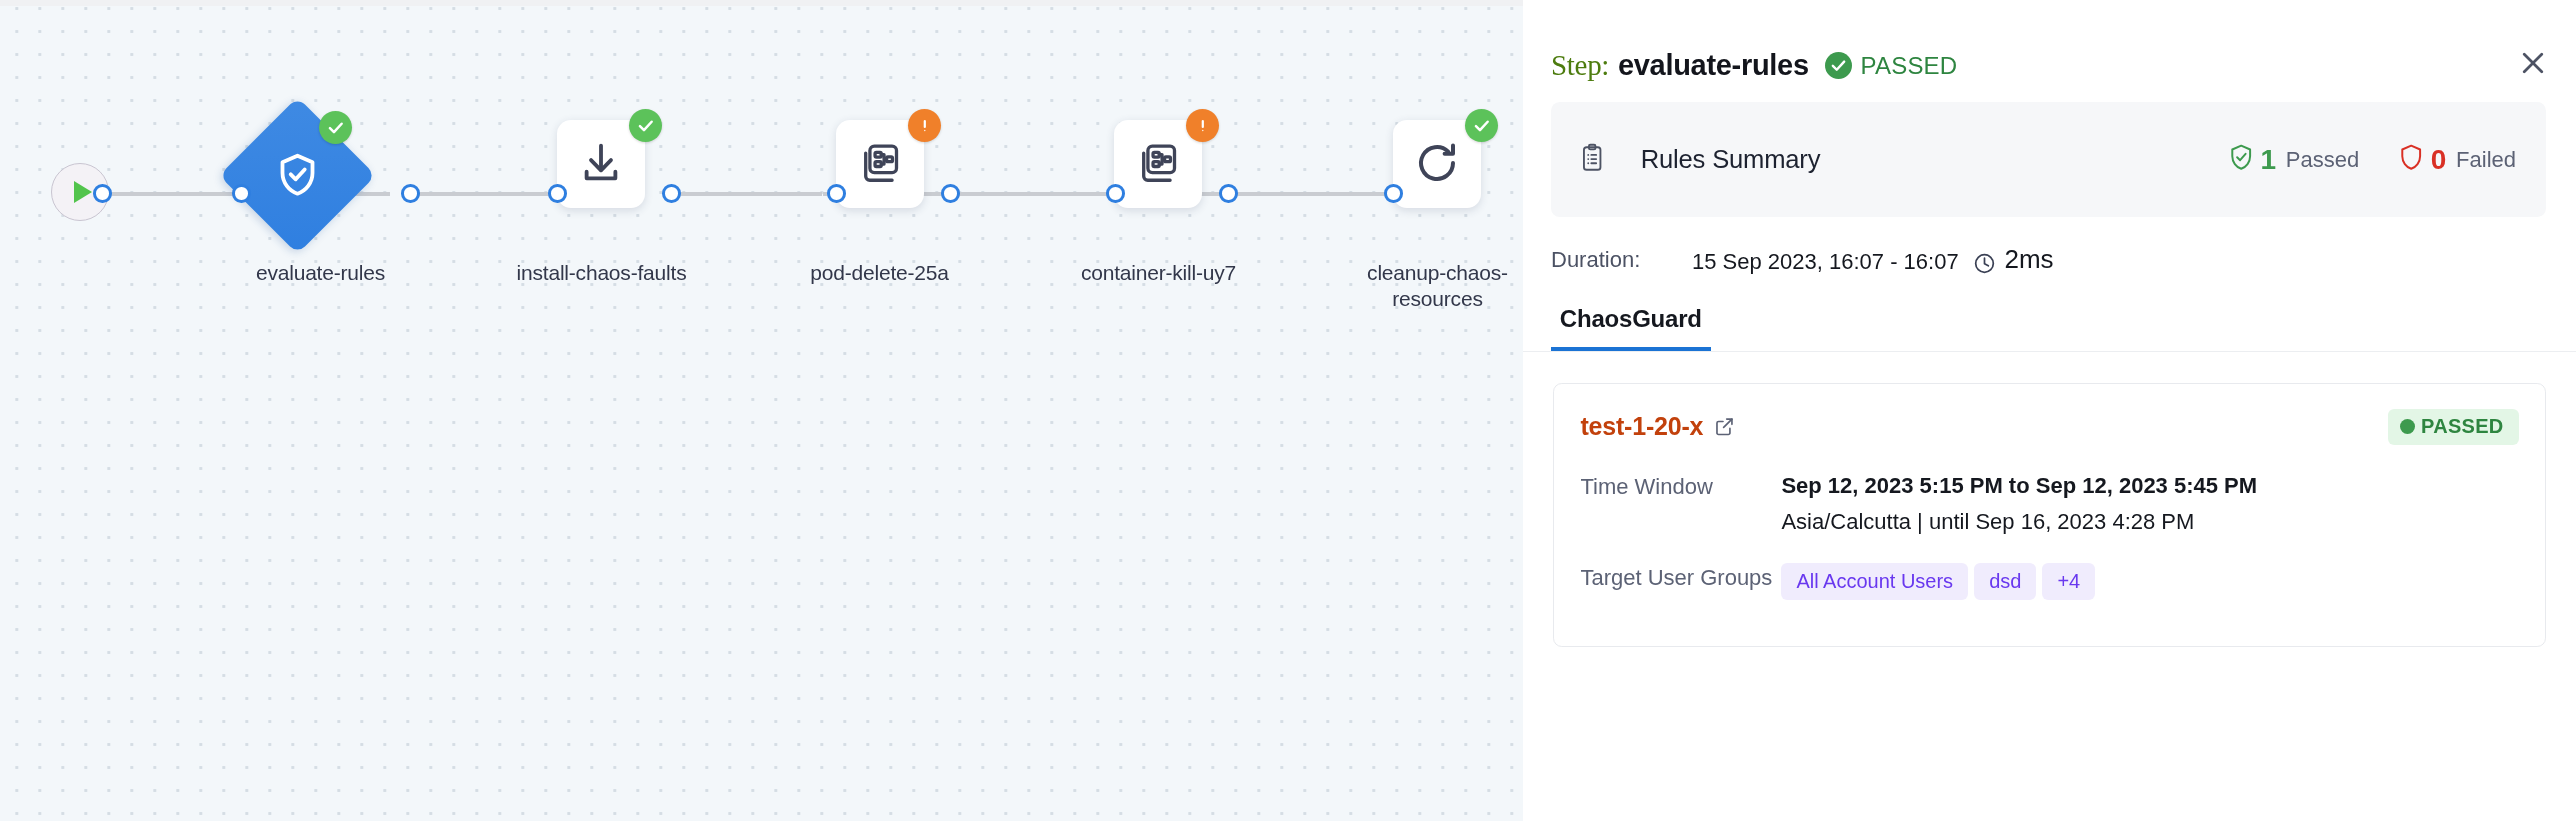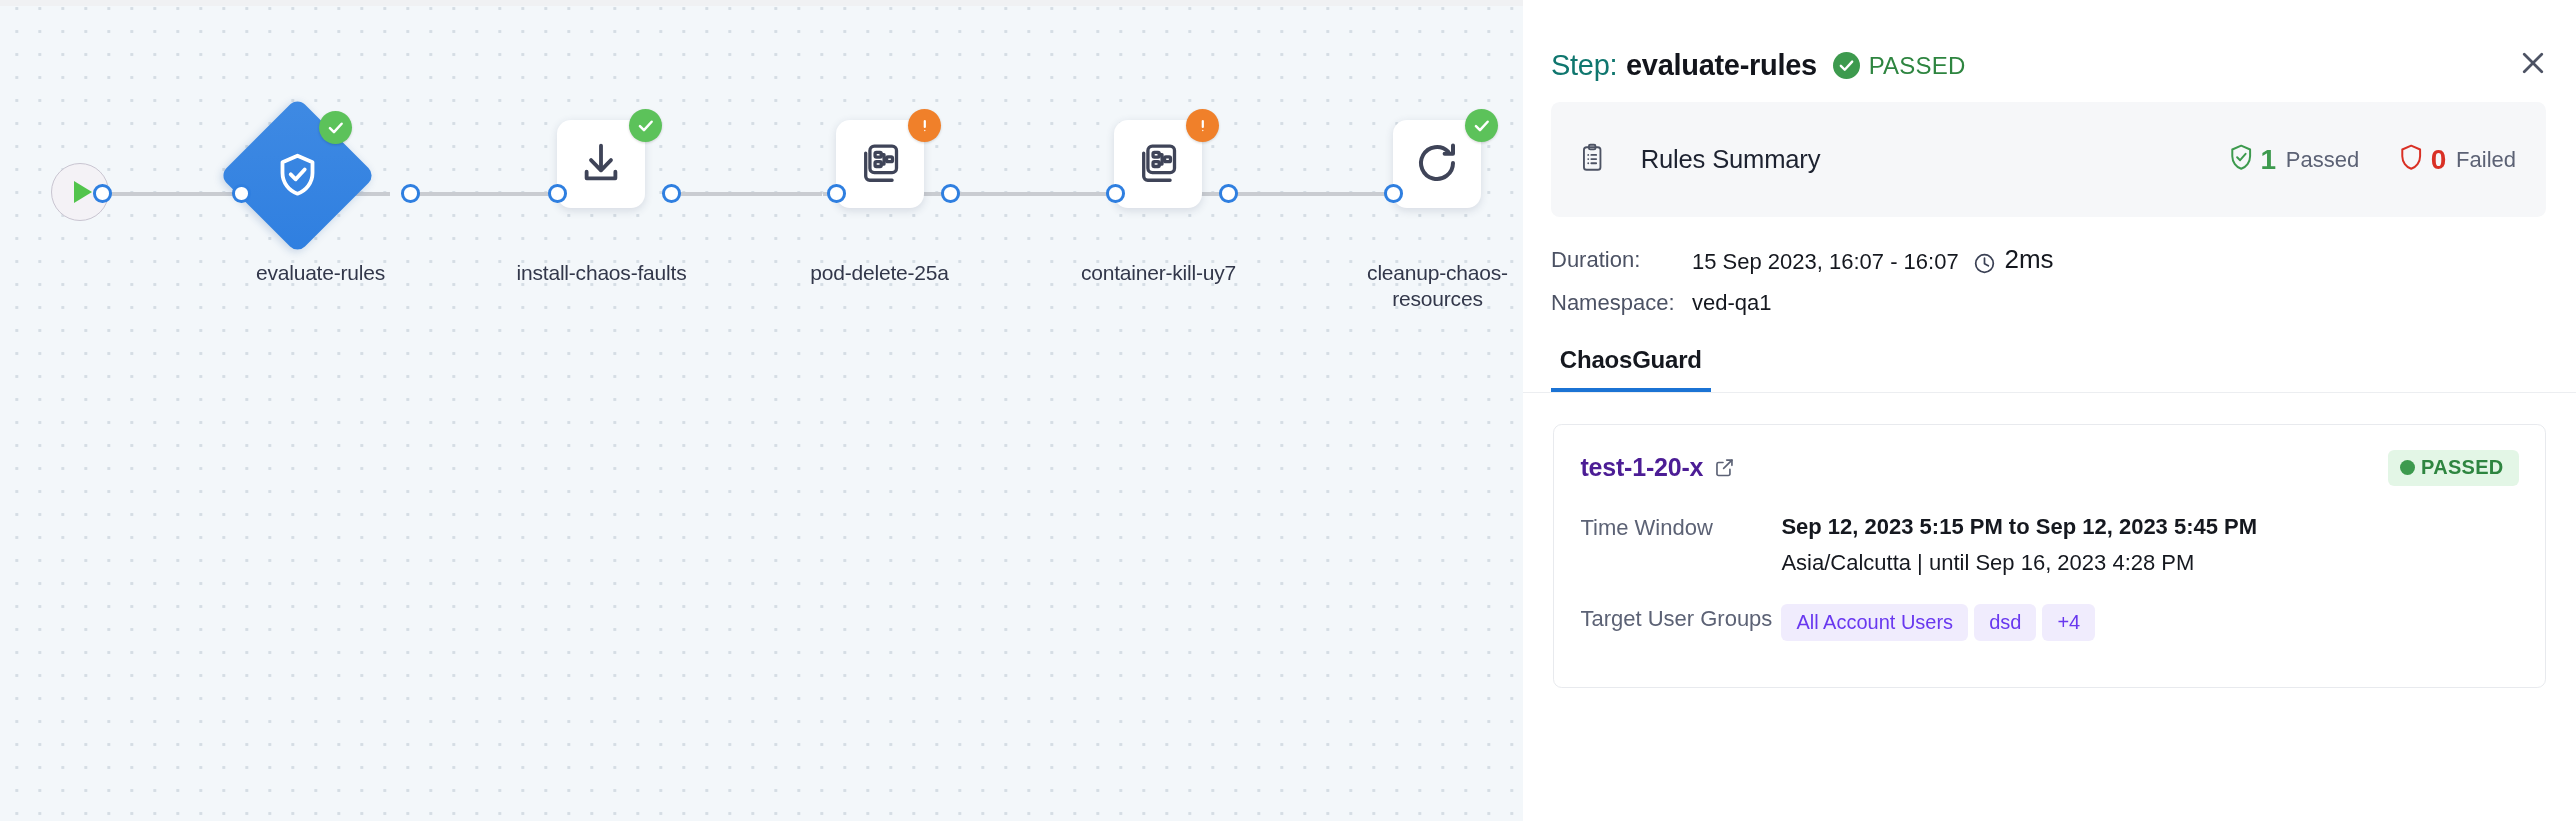--- a/index.html
+++ b/index.html
@@ -133,23 +133,24 @@
     padding: 0;
   }
   .panel-header {
     display: flex;
     align-items: center;
     padding: 34px 0 0 28px;
     height: 97px;
   }
   .step-prefix {
     font-size: 29px;
-    color: #0f766e;
+    color: #4d7c0f;
     font-weight: 400;
     letter-spacing: -0.3px;
+    font-family: Liberation Serif, serif;
   }
   .step-name {
     font-size: 29px;
     color: #13151c;
     font-weight: 700;
     margin-left: 8.8px;
     letter-spacing: -0.3px;
   }
   .header-status-text {
     font-size: 24px;
@@ -247,21 +248,21 @@
     background: #ffffff;
     height: 264px;
   }
   .result-card-head {
     display: flex;
     align-items: center;
   }
   .result-title {
     font-size: 25px;
     font-weight: 700;
-    color: #4c1d95;
+    color: #c2410c;
     letter-spacing: -0.2px;
   }
   .ext-link { margin-left: 10.6px; display: inline-flex; cursor: pointer; }
   .passed-pill {
     margin-left: auto;
     background: #e3f6e6;
     border-radius: 6.2px;
     padding: 6.2px 15px 6.2px 11.5px;
     display: flex;
     align-items: center;
@@ -498,24 +499,20 @@
           <span>15 Sep 2023, 16:07 - 16:07</span>
           <span style="margin-left:14px; display:inline-flex;">
             <svg width="23" height="23" viewBox="0 0 24 24" fill="none" stroke="#3a4054" stroke-width="1.8" stroke-linecap="round" stroke-linejoin="round">
                 <circle cx="12" cy="12" r="9.2"></circle>
                 <polyline points="12,6.4 12,12.3 16,14.4"></polyline>
               </svg>
           </span>
           <span class="dur-ms">2ms</span>
         </span>
       </div>
-      <div class="meta-row">
-        <span class="meta-key">Namespace:</span>
-        <span class="meta-val">ved-qa1</span>
-      </div>
     </div>
 
     <div class="tabs-bar">
       <div class="tab">ChaosGuard</div>
     </div>
 
     <div class="result-card">
       <div class="result-card-head">
         <span class="result-title">test-1-20-x</span>
         <span class="ext-link">

